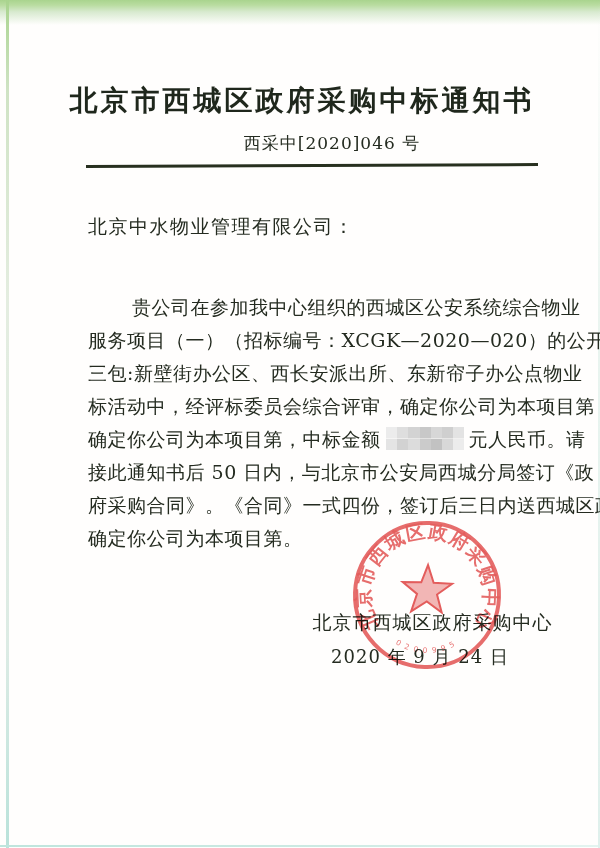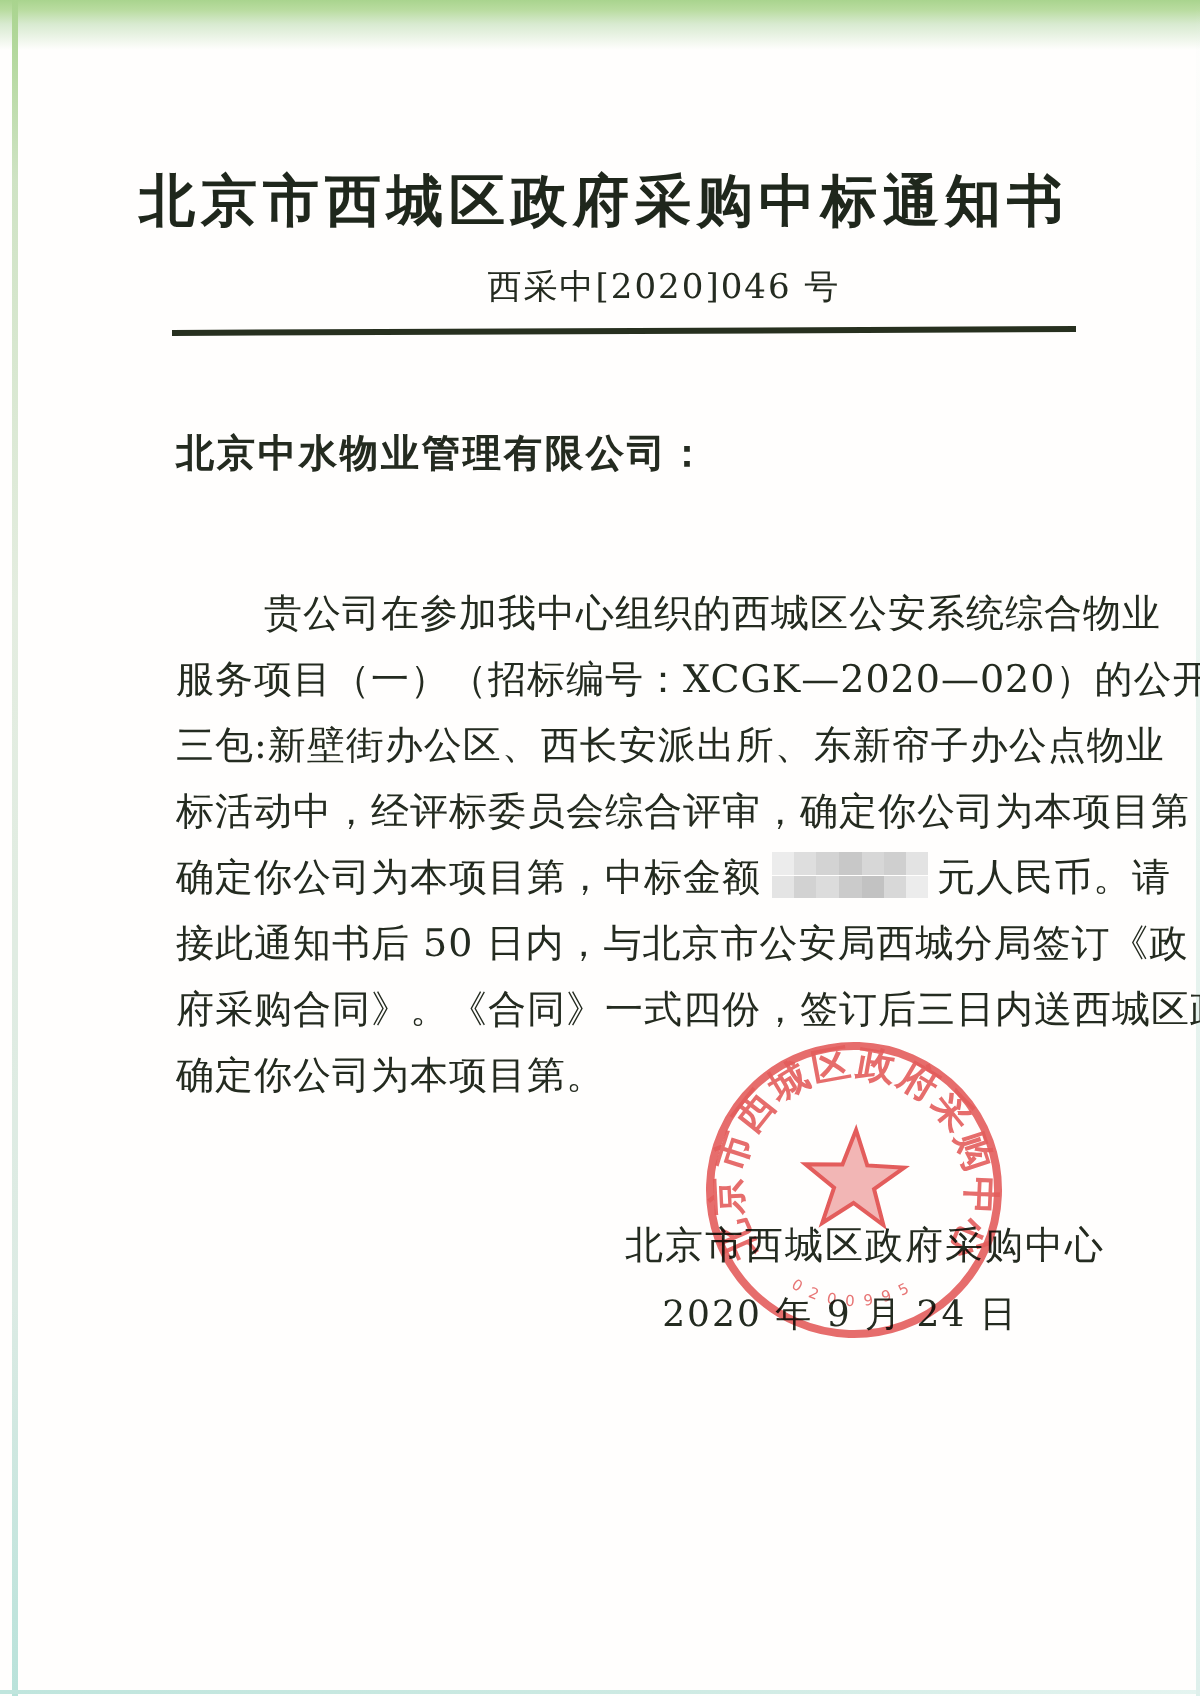--- a/index.html
+++ b/index.html
@@ -20,21 +20,21 @@
     background:linear-gradient(180deg,rgba(233,244,238,.0) 0,#e9f4ef 40%,#dff0ec 100%);}
 
   .title{position:absolute;left:0;top:82px;width:548px;text-align:center;
     font-size:28px;font-weight:bold;letter-spacing:3px;color:#1f271c;margin-left:28px;}
   .docno{position:absolute;left:0;top:132px;width:600px;text-align:center;
     font-size:17px;letter-spacing:1px;margin-left:32px;}
   .rule{position:absolute;left:86px;top:164px;width:452px;height:2.5px;
     background:#27301f;transform:rotate(-0.25deg);}
 
   .recipient{position:absolute;left:88px;top:214px;font-size:19px;
-    font-weight:bold;letter-spacing:1.5px;text-align:right;}
+    font-weight:normal;letter-spacing:1.5px;text-align:right;}
 
   .bodytext{position:absolute;left:88px;top:291px;width:452px;
     font-size:19px;line-height:33px;letter-spacing:0.5px;}
   .bodytext .line{white-space:nowrap;}
   .indent{padding-left:44px;}
 
   .redact{
     display:inline-block;vertical-align:-4px;width:78px;height:23px;margin:0 5px;
     background-image:
       linear-gradient(90deg,#ececec 0 14%,#dedede 14% 28%,#d3d3d3 28% 43%,#c8c8c8 43% 58%,#d7d7d7 58% 72%,#cfcfcf 72% 86%,#e3e3e3 86% 100%),

